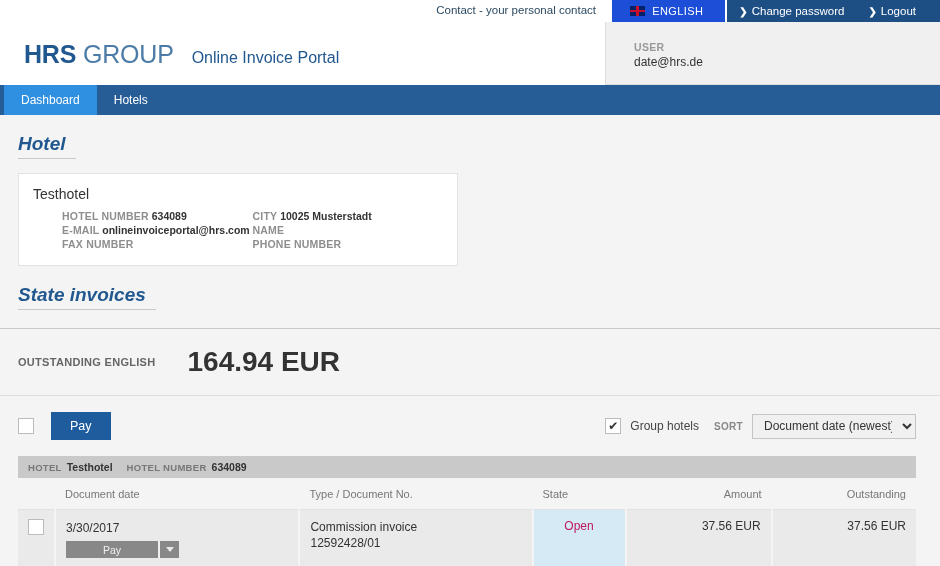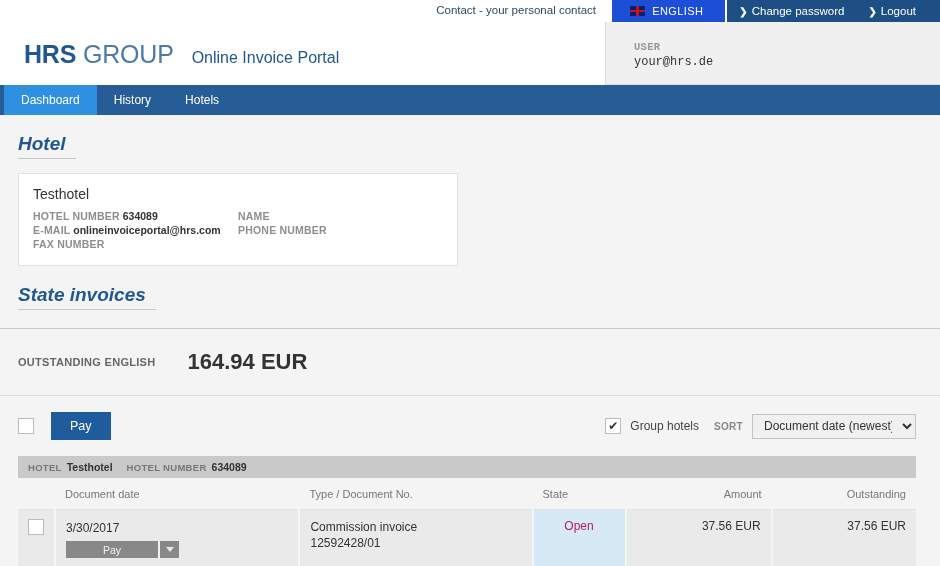--- a/index.html
+++ b/index.html
@@ -115,21 +115,20 @@
   }
   .user-panel {
     position: absolute;
     right: 0; top: 0;
     width: 335px;
     height: 63px;
     background: #f0f0f0;
     border-left: 1px solid #dcdcdc;
     border-bottom: 1px solid #dcdcdc;
     padding: 18px 0 0 28px;
-    font-family: Liberation Mono, monospace;
   }
   .user-label {
     font-size: 10.5px;
     color: #999;
     font-weight: bold;
     letter-spacing: .3px;
     line-height: 14px;
   }
   .user-value {
     font-size: 12px;
@@ -177,20 +176,21 @@
     border: 1px solid #e2e2e2;
     padding: 12px 14px 14px 14px;
   }
   .hotel-name {
     font-size: 14px;
     color: #333;
     margin-bottom: 7px;
   }
   .hotel-grid {
     display: flex;
+    margin-left: 29px;
   }
   .hotel-col { width: 50%; }
   .hotel-row {
     font-size: 10.5px;
     line-height: 14px;
     white-space: nowrap;
   }
   .hotel-row .lbl {
     color: #8e8e8e;
     font-weight: bold;
@@ -218,21 +218,21 @@
     padding-left: 18px;
     gap: 32px;
   }
   .balance-label {
     font-size: 11px;
     color: #666;
     font-weight: bold;
     letter-spacing: .3px;
   }
   .balance-value {
-    font-size: 22px;
+    font-size: 28px;
     font-weight: bold;
     color: #333;
   }
 
   
   .toolbar {
     height: 60px;
     display: flex;
     align-items: center;
     padding: 0 24px 0 18px;
@@ -402,30 +402,27 @@
 
 <div class="header">
   <div class="logo-wrap">
     <div class="logo">
       <span class="hrs">HRS</span><span>&nbsp;</span><span class="group">GROUP</span>
     </div>
     <div class="portal-title">Online Invoice Portal</div>
   </div>
   <div class="user-panel">
     <div class="user-label">USER</div>
-    <div class="user-value">your@hrs.de</div>
+    <div class="user-value">date@hrs.de</div>
   </div>
 </div>
 
 <div class="navbar">
   <div class="tab active">
     <span>Dashboard</span>
-  </div>
-  <div class="tab">
-    <span>History</span>
   </div>
   <div class="tab">
     <span>Hotels</span>
   </div>
 </div>
 
 <div class="content">
 
   <div class="heading-hotel">
     <span class="section-heading">Hotel</span>
@@ -442,20 +439,24 @@
         <div class="hotel-row">
           <span class="lbl">E-MAIL</span>
           <span class="val">onlineinvoiceportal@hrs.com</span>
         </div>
         <div class="hotel-row">
           <span class="lbl">FAX NUMBER</span>
           <span class="val"></span>
         </div>
       </div>
       <div class="hotel-col">
+        <div class="hotel-row">
+          <span class="lbl">CITY</span>
+          <span class="val">10025 Musterstadt</span>
+        </div>
         <div class="hotel-row">
           <span class="lbl">NAME</span>
           <span class="val"></span>
         </div>
         <div class="hotel-row">
           <span class="lbl">PHONE NUMBER</span>
           <span class="val"></span>
         </div>
       </div>
     </div>

